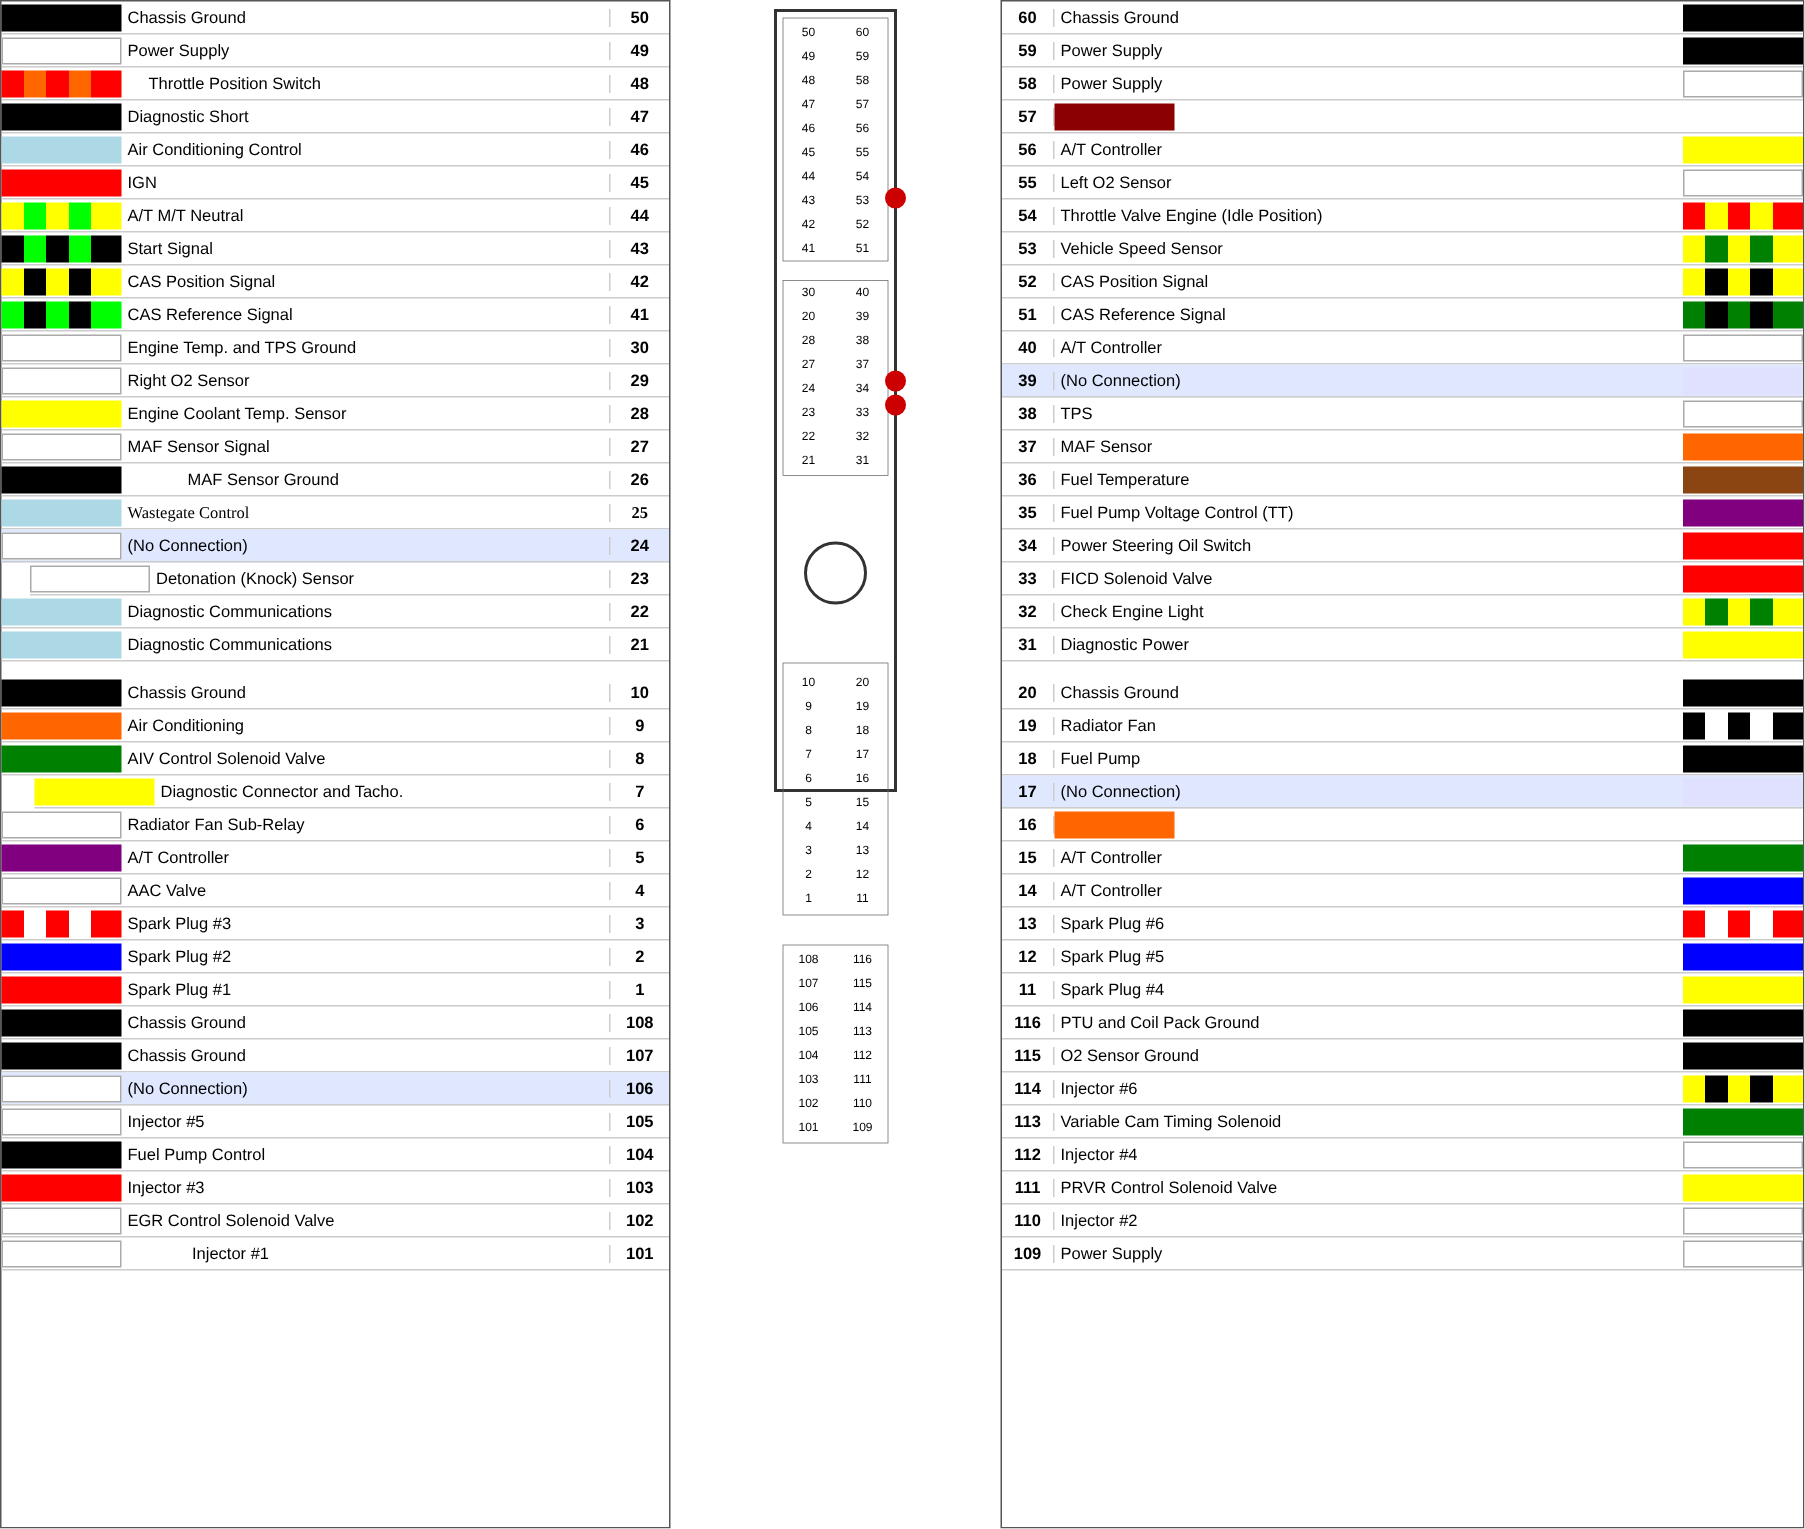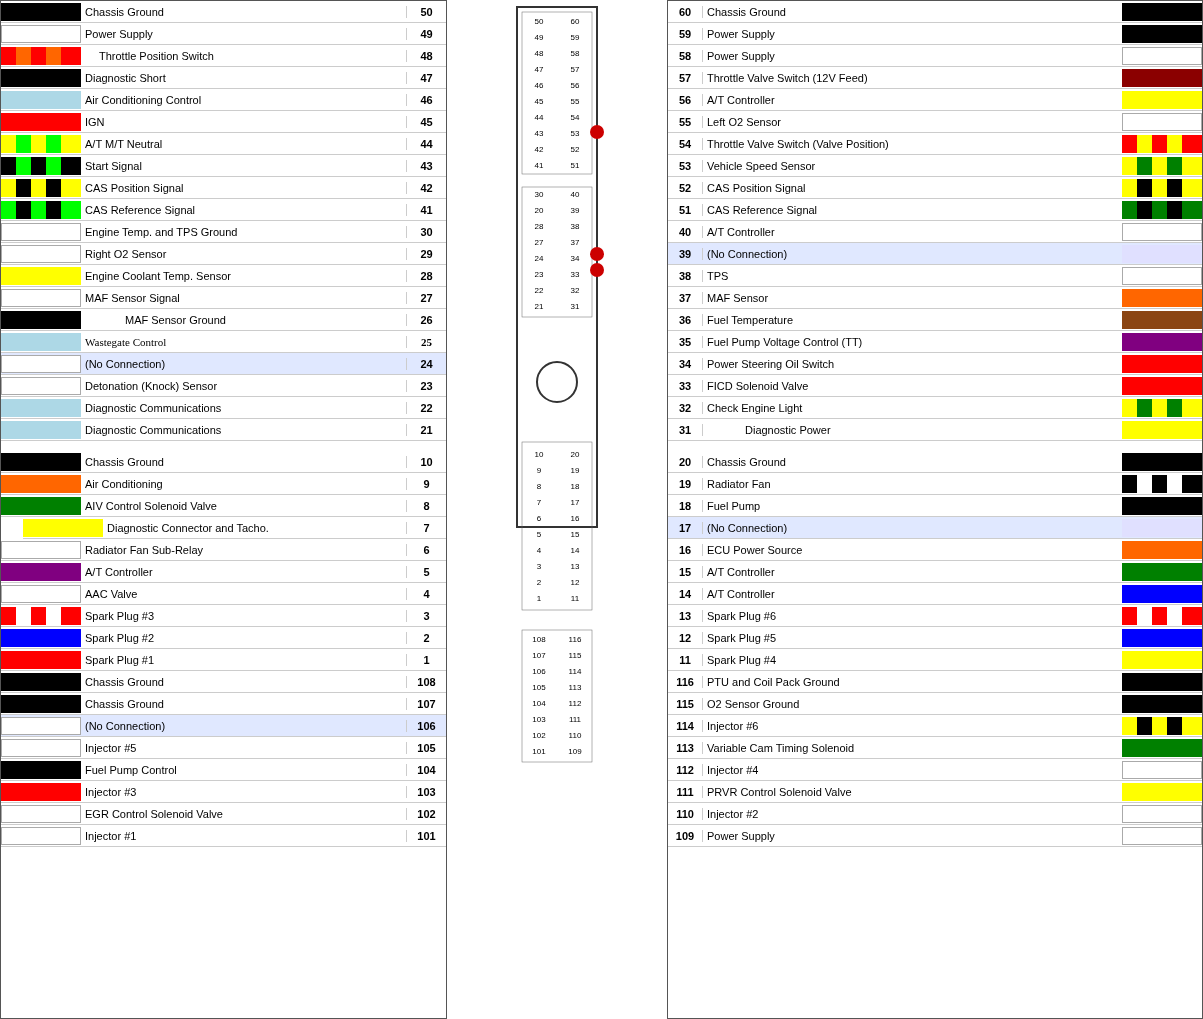--- a/index.html
+++ b/index.html
@@ -87,21 +87,21 @@
     <div style="display: flex; flex-direction: row; align-items: center; border-bottom: 1px solid rgb(204, 204, 204); height: 22px; font-family: Liberation Serif, serif;">
       <div style="width: 80px; height: 18px; flex-shrink: 0; background: rgb(173, 216, 230);"></div>
       <span style="flex: 1 1 0%; padding: 0px 4px; white-space: nowrap; overflow: hidden;">Wastegate Control</span>
       <span style="width: 40px; text-align: center; font-weight: bold; border-left: 1px solid rgb(204, 204, 204); flex-shrink: 0;">25</span>
     </div>
     <div style="display: flex; flex-direction: row; align-items: center; border-bottom: 1px solid rgb(204, 204, 204); height: 22px; background: rgb(224, 232, 255);">
       <div style="width: 80px; height: 18px; flex-shrink: 0; background: rgb(255, 255, 255); border: 1px solid rgb(170, 170, 170);"></div>
       <span style="flex: 1 1 0%; padding: 0px 4px; white-space: nowrap; overflow: hidden;">(No Connection)</span>
       <span style="width: 40px; text-align: center; font-weight: bold; border-left: 1px solid rgb(204, 204, 204); flex-shrink: 0;">24</span>
     </div>
-    <div style="display: flex; flex-direction: row; align-items: center; border-bottom: 1px solid rgb(204, 204, 204); height: 22px;">
+    <div style="display: flex; flex-direction: row; align-items: center; border-bottom: 1px solid rgb(204, 204, 204); height: 22px; margin-left: 19px;">
       <div style="width: 80px; height: 18px; flex-shrink: 0; background: rgb(255, 255, 255); border: 1px solid rgb(170, 170, 170);"></div>
       <span style="flex: 1 1 0%; padding: 0px 4px; white-space: nowrap; overflow: hidden;">Detonation (Knock) Sensor</span>
       <span style="width: 40px; text-align: center; font-weight: bold; border-left: 1px solid rgb(204, 204, 204); flex-shrink: 0;">23</span>
     </div>
     <div style="display: flex; flex-direction: row; align-items: center; border-bottom: 1px solid rgb(204, 204, 204); height: 22px;">
       <div style="width: 80px; height: 18px; flex-shrink: 0; background: rgb(173, 216, 230);"></div>
       <span style="flex: 1 1 0%; padding: 0px 4px; white-space: nowrap; overflow: hidden;">Diagnostic Communications</span>
       <span style="width: 40px; text-align: center; font-weight: bold; border-left: 1px solid rgb(204, 204, 204); flex-shrink: 0;">22</span>
     </div>
     <div style="display: flex; flex-direction: row; align-items: center; border-bottom: 1px solid rgb(204, 204, 204); height: 22px;">
@@ -190,21 +190,21 @@
       <span style="flex: 1 1 0%; padding: 0px 4px; white-space: nowrap; overflow: hidden;">Injector #3</span>
       <span style="width: 40px; text-align: center; font-weight: bold; border-left: 1px solid rgb(204, 204, 204); flex-shrink: 0;">103</span>
     </div>
     <div style="display: flex; flex-direction: row; align-items: center; border-bottom: 1px solid rgb(204, 204, 204); height: 22px;">
       <div style="width: 80px; height: 18px; flex-shrink: 0; background: rgb(255, 255, 255); border: 1px solid rgb(170, 170, 170);"></div>
       <span style="flex: 1 1 0%; padding: 0px 4px; white-space: nowrap; overflow: hidden;">EGR Control Solenoid Valve</span>
       <span style="width: 40px; text-align: center; font-weight: bold; border-left: 1px solid rgb(204, 204, 204); flex-shrink: 0;">102</span>
     </div>
     <div style="display: flex; flex-direction: row; align-items: center; border-bottom: 1px solid rgb(204, 204, 204); height: 22px;">
       <div style="width: 80px; height: 18px; flex-shrink: 0; background: rgb(255, 255, 255); border: 1px solid rgb(170, 170, 170);"></div>
-      <span style="flex: 1 1 0%; padding: 0px 4px; white-space: nowrap; overflow: hidden;">Injector #1</span>
+      <span style="flex: 1 1 0%; padding: 0px 4px; white-space: nowrap; overflow: hidden; margin-left: 43px;">Injector #1</span>
       <span style="width: 40px; text-align: center; font-weight: bold; border-left: 1px solid rgb(204, 204, 204); flex-shrink: 0;">101</span>
     </div>
   </div>
 
 <div style="width:220px; display:flex; flex-direction:column; align-items:center; padding:2px;">
   <svg width="140" height="990" viewBox="0 0 140 990" xmlns="http://www.w3.org/2000/svg">
 
     <rect x="30" y="5" width="80" height="520" fill="none" stroke="#333" stroke-width="2"></rect>
 
     <g font-size="8" text-anchor="middle" font-family="Arial">
@@ -310,36 +310,35 @@
       <span style="flex: 1 1 0%; padding: 0px 4px;">Power Supply</span>
       <div style="width: 80px; height: 18px; flex-shrink: 0; background: rgb(0, 0, 0);"></div>
     </div>
     <div style="display: flex; flex-direction: row; align-items: center; border-bottom: 1px solid rgb(204, 204, 204); height: 22px;">
       <span style="width: 35px; text-align: center; font-weight: bold; border-right: 1px solid rgb(204, 204, 204); flex-shrink: 0;">58</span>
       <span style="flex: 1 1 0%; padding: 0px 4px;">Power Supply</span>
       <div style="width: 80px; height: 18px; flex-shrink: 0; background: rgb(255, 255, 255); border: 1px solid rgb(170, 170, 170);"></div>
     </div>
     <div style="display: flex; flex-direction: row; align-items: center; border-bottom: 1px solid rgb(204, 204, 204); height: 22px;">
       <span style="width: 35px; text-align: center; font-weight: bold; border-right: 1px solid rgb(204, 204, 204); flex-shrink: 0;">57</span>
-      <span style="flex: 1 1 0%; padding: 0px 4px;">Throttle Valve Switch (12V Feed)</span>
       <div style="width: 80px; height: 18px; flex-shrink: 0; background: rgb(139, 0, 0);"></div>
     </div>
     <div style="display: flex; flex-direction: row; align-items: center; border-bottom: 1px solid rgb(204, 204, 204); height: 22px;">
       <span style="width: 35px; text-align: center; font-weight: bold; border-right: 1px solid rgb(204, 204, 204); flex-shrink: 0;">56</span>
       <span style="flex: 1 1 0%; padding: 0px 4px;">A/T Controller</span>
       <div style="width: 80px; height: 18px; flex-shrink: 0; background: rgb(255, 255, 0);"></div>
     </div>
     <div style="display: flex; flex-direction: row; align-items: center; border-bottom: 1px solid rgb(204, 204, 204); height: 22px;">
       <span style="width: 35px; text-align: center; font-weight: bold; border-right: 1px solid rgb(204, 204, 204); flex-shrink: 0;">55</span>
       <span style="flex: 1 1 0%; padding: 0px 4px;">Left O2 Sensor</span>
       <div style="width: 80px; height: 18px; flex-shrink: 0; background: rgb(255, 255, 255); border: 1px solid rgb(170, 170, 170);"></div>
     </div>
     <div style="display: flex; flex-direction: row; align-items: center; border-bottom: 1px solid rgb(204, 204, 204); height: 22px;">
       <span style="width: 35px; text-align: center; font-weight: bold; border-right: 1px solid rgb(204, 204, 204); flex-shrink: 0;">54</span>
-      <span style="flex: 1 1 0%; padding: 0px 4px;">Throttle Valve Switch (Valve Position)</span>
+      <span style="flex: 1 1 0%; padding: 0px 4px;">Throttle Valve Engine (Idle Position)</span>
       <div style="width: 80px; height: 18px; flex-shrink: 0; background: repeating-linear-gradient(90deg, rgb(255, 0, 0) 0px, rgb(255, 0, 0) 15px, rgb(255, 255, 0) 15px, rgb(255, 255, 0) 30px, rgb(255, 0, 0) 30px, rgb(255, 0, 0) 45px, rgb(255, 255, 0) 45px, rgb(255, 255, 0) 60px, rgb(255, 0, 0) 60px, rgb(255, 0, 0) 80px);"></div>
     </div>
     <div style="display: flex; flex-direction: row; align-items: center; border-bottom: 1px solid rgb(204, 204, 204); height: 22px;">
       <span style="width: 35px; text-align: center; font-weight: bold; border-right: 1px solid rgb(204, 204, 204); flex-shrink: 0;">53</span>
       <span style="flex: 1 1 0%; padding: 0px 4px;">Vehicle Speed Sensor</span>
       <div style="width: 80px; height: 18px; flex-shrink: 0; background: repeating-linear-gradient(90deg, rgb(255, 255, 0) 0px, rgb(255, 255, 0) 15px, rgb(0, 128, 0) 15px, rgb(0, 128, 0) 30px, rgb(255, 255, 0) 30px, rgb(255, 255, 0) 45px, rgb(0, 128, 0) 45px, rgb(0, 128, 0) 60px, rgb(255, 255, 0) 60px, rgb(255, 255, 0) 80px);"></div>
     </div>
     <div style="display: flex; flex-direction: row; align-items: center; border-bottom: 1px solid rgb(204, 204, 204); height: 22px;">
       <span style="width: 35px; text-align: center; font-weight: bold; border-right: 1px solid rgb(204, 204, 204); flex-shrink: 0;">52</span>
       <span style="flex: 1 1 0%; padding: 0px 4px;">CAS Position Signal</span>
@@ -390,21 +389,21 @@
       <span style="flex: 1 1 0%; padding: 0px 4px;">FICD Solenoid Valve</span>
       <div style="width: 80px; height: 18px; flex-shrink: 0; background: rgb(255, 0, 0);"></div>
     </div>
     <div style="display: flex; flex-direction: row; align-items: center; border-bottom: 1px solid rgb(204, 204, 204); height: 22px;">
       <span style="width: 35px; text-align: center; font-weight: bold; border-right: 1px solid rgb(204, 204, 204); flex-shrink: 0;">32</span>
       <span style="flex: 1 1 0%; padding: 0px 4px;">Check Engine Light</span>
       <div style="width: 80px; height: 18px; flex-shrink: 0; background: repeating-linear-gradient(90deg, rgb(255, 255, 0) 0px, rgb(255, 255, 0) 15px, rgb(0, 128, 0) 15px, rgb(0, 128, 0) 30px, rgb(255, 255, 0) 30px, rgb(255, 255, 0) 45px, rgb(0, 128, 0) 45px, rgb(0, 128, 0) 60px, rgb(255, 255, 0) 60px, rgb(255, 255, 0) 80px);"></div>
     </div>
     <div style="display: flex; flex-direction: row; align-items: center; border-bottom: 1px solid rgb(204, 204, 204); height: 22px;">
       <span style="width: 35px; text-align: center; font-weight: bold; border-right: 1px solid rgb(204, 204, 204); flex-shrink: 0;">31</span>
-      <span style="flex: 1 1 0%; padding: 0px 4px; margin-left: 38px;">Diagnostic Power</span>
+      <span style="flex: 1 1 0%; padding: 0px 4px;">Diagnostic Power</span>
       <div style="width: 80px; height: 18px; flex-shrink: 0; background: rgb(255, 255, 0);"></div>
     </div>
     <div style="height: 10px;"></div>
     <div style="display: flex; flex-direction: row; align-items: center; border-bottom: 1px solid rgb(204, 204, 204); height: 22px;">
       <span style="width: 35px; text-align: center; font-weight: bold; border-right: 1px solid rgb(204, 204, 204); flex-shrink: 0;">20</span>
       <span style="flex: 1 1 0%; padding: 0px 4px;">Chassis Ground</span>
       <div style="width: 80px; height: 18px; flex-shrink: 0; background: rgb(0, 0, 0);"></div>
     </div>
     <div style="display: flex; flex-direction: row; align-items: center; border-bottom: 1px solid rgb(204, 204, 204); height: 22px;">
       <span style="width: 35px; text-align: center; font-weight: bold; border-right: 1px solid rgb(204, 204, 204); flex-shrink: 0;">19</span>
@@ -416,21 +415,20 @@
       <span style="flex: 1 1 0%; padding: 0px 4px;">Fuel Pump</span>
       <div style="width: 80px; height: 18px; flex-shrink: 0; background: rgb(0, 0, 0);"></div>
     </div>
     <div style="display: flex; flex-direction: row; align-items: center; border-bottom: 1px solid rgb(204, 204, 204); height: 22px; background: rgb(224, 232, 255);">
       <span style="width: 35px; text-align: center; font-weight: bold; border-right: 1px solid rgb(204, 204, 204); flex-shrink: 0;">17</span>
       <span style="flex: 1 1 0%; padding: 0px 4px;">(No Connection)</span>
       <div style="width: 80px; height: 18px; flex-shrink: 0; background: rgb(224, 224, 255);"></div>
     </div>
     <div style="display: flex; flex-direction: row; align-items: center; border-bottom: 1px solid rgb(204, 204, 204); height: 22px;">
       <span style="width: 35px; text-align: center; font-weight: bold; border-right: 1px solid rgb(204, 204, 204); flex-shrink: 0;">16</span>
-      <span style="flex: 1 1 0%; padding: 0px 4px;">ECU Power Source</span>
       <div style="width: 80px; height: 18px; flex-shrink: 0; background: rgb(255, 102, 0);"></div>
     </div>
     <div style="display: flex; flex-direction: row; align-items: center; border-bottom: 1px solid rgb(204, 204, 204); height: 22px;">
       <span style="width: 35px; text-align: center; font-weight: bold; border-right: 1px solid rgb(204, 204, 204); flex-shrink: 0;">15</span>
       <span style="flex: 1 1 0%; padding: 0px 4px;">A/T Controller</span>
       <div style="width: 80px; height: 18px; flex-shrink: 0; background: rgb(0, 128, 0);"></div>
     </div>
     <div style="display: flex; flex-direction: row; align-items: center; border-bottom: 1px solid rgb(204, 204, 204); height: 22px;">
       <span style="width: 35px; text-align: center; font-weight: bold; border-right: 1px solid rgb(204, 204, 204); flex-shrink: 0;">14</span>
       <span style="flex: 1 1 0%; padding: 0px 4px;">A/T Controller</span>

